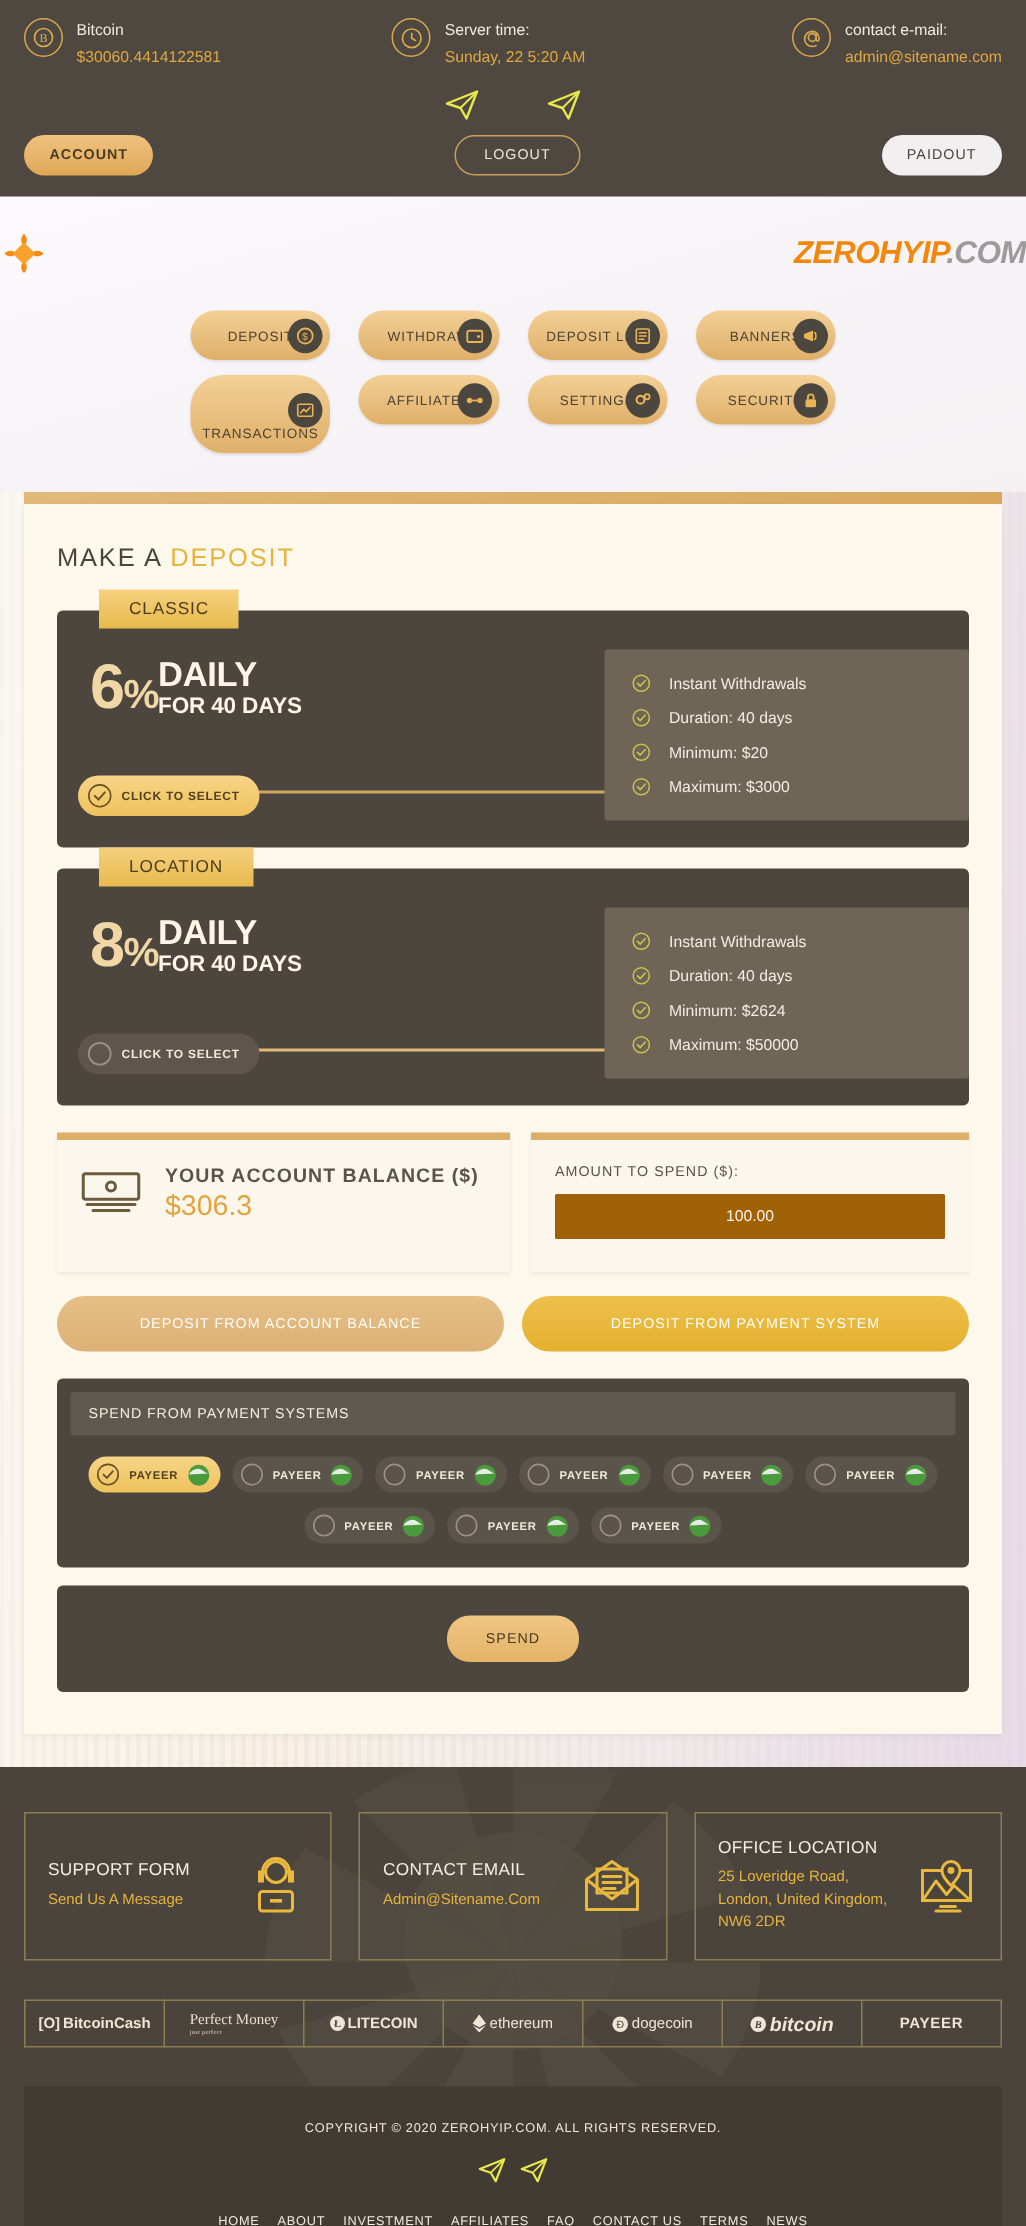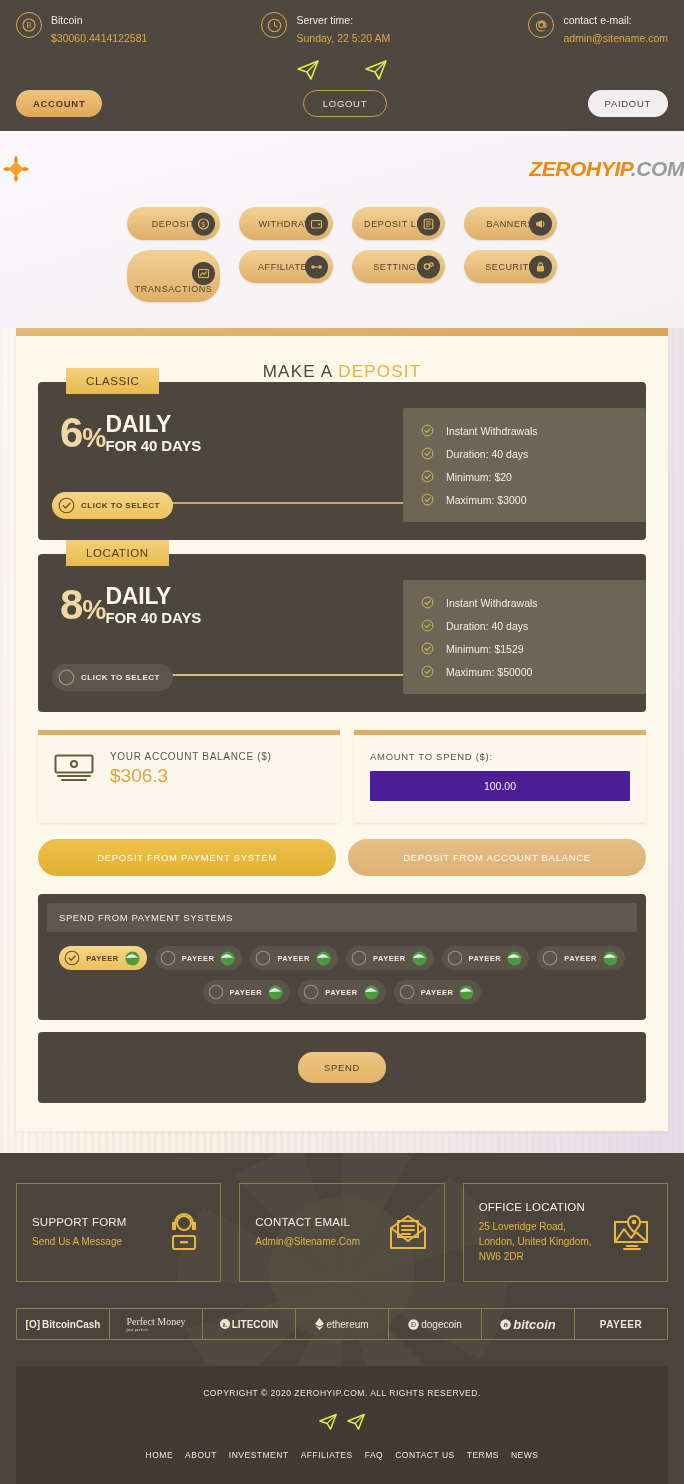--- a/index.html
+++ b/index.html
@@ -73,21 +73,21 @@
     background:
       linear-gradient(100deg, rgba(255,255,255,.55) 0%, rgba(255,255,255,.1) 40%, rgba(236,228,240,.5) 68%, rgba(224,212,232,.75) 100%),
       repeating-linear-gradient(90deg, rgba(190,175,200,.14) 0 3px, rgba(255,255,255,0) 3px 7px);
     pointer-events:none;
   }
   .goldbar { height:8px; background:linear-gradient(90deg,#e2b978,#d9a85e); margin:0 16px; position:relative; z-index:2; }
   .card {
     position:relative; z-index:2; margin:0 16px; background:#fdf8ec;
     padding:26px 22px 28px; box-shadow:0 1px 4px rgba(0,0,0,.06);
   }
-  .maketitle { text-align:center; font-size:17px; letter-spacing:1.2px; color:#4a443c; }
+  .maketitle { font-size:17px; letter-spacing:1.2px; color:#4a443c; margin-bottom:25px; }
   .maketitle .hl { color:#e5b33e; }
 
   
   .planwrap { position:relative; margin-bottom:14px; }
   .plantag {
     position:absolute; top:-14px; left:28px; z-index:4;
     padding:7px 20px; font-size:11.5px; color:#4a3c1c; letter-spacing:.6px;
     background:linear-gradient(180deg,#f5cf7d,#e8ba4d);
   }
   .plan { background:#4c463e; border-radius:4px; padding:30px 0 24px; position:relative; min-height:158px; }
@@ -115,25 +115,25 @@
   .selbtn.off { background:#5e564c; color:#efe9dd; }
   .selbtn .circ { width:17px; height:17px; flex:0 0 auto; }
   .selbtn b { font-size:8px; letter-spacing:.5px; font-weight:bold; }
 
   
   .balrow { display:flex; gap:14px; margin-top:18px; }
   .balbox { flex:1; background:#fcf7ec; border-top:5px solid #dcae66; padding:16px 16px 22px; box-shadow:0 1px 3px rgba(0,0,0,.07); }
   .balbox.sm { flex:0 0 292px; }
   .balinner { display:flex; align-items:center; gap:12px; }
   .moneyicon { width:44px; height:30px; flex:0 0 auto; }
-  .ballabel { font-size:10px; letter-spacing:.7px; color:#5a534a; }
+  .ballabel { font-size:13px; letter-spacing:.7px; color:#5a534a;font-weight:bold; }
   .balamt { font-size:19px; color:#e2a33d; margin-top:3px; }
   .spendlabel { font-size:9.5px; letter-spacing:.7px; color:#5a534a; margin-bottom:9px; }
   .spendinput {
-    width:100%; background:#4c1d95; border:none; color:#f6f2e9; font-size:10.5px;
+    width:100%; background:#a16207; border:none; color:#f6f2e9; font-size:10.5px;
     text-align:center; padding:9px 0; border-radius:1px; font-family:"Liberation Sans",sans-serif;
   }
 
   
   .depbtns { display:flex; gap:12px; margin-top:16px; }
   .depbtn {
     flex:1; border:none; border-radius:19px; padding:13px 0; color:#fffdf8;
     font-size:9.5px; letter-spacing:.7px;
   }
   .depbtn.p1 { background:linear-gradient(180deg,#eec14c,#e3b02f); }
@@ -438,21 +438,21 @@
                     <circle cx="6.5" cy="6.5" r="5.4" fill="none" stroke="#c8c24e" stroke-width="1"></circle>
                     <path d="M4 6.6l1.8 1.8 3.3-3.6" stroke="#c8c24e" stroke-width="1.1" fill="none" stroke-linecap="round"></path>
                   </svg></span>
                 <span>Duration: 40 days</span>
               </div>
             <div class="feat">
                 <span class="ck"><svg width="13" height="13" viewBox="0 0 13 13">
                     <circle cx="6.5" cy="6.5" r="5.4" fill="none" stroke="#c8c24e" stroke-width="1"></circle>
                     <path d="M4 6.6l1.8 1.8 3.3-3.6" stroke="#c8c24e" stroke-width="1.1" fill="none" stroke-linecap="round"></path>
                   </svg></span>
-                <span>Minimum: $1529</span>
+                <span>Minimum: $2624</span>
               </div>
             <div class="feat">
                 <span class="ck"><svg width="13" height="13" viewBox="0 0 13 13">
                     <circle cx="6.5" cy="6.5" r="5.4" fill="none" stroke="#c8c24e" stroke-width="1"></circle>
                     <path d="M4 6.6l1.8 1.8 3.3-3.6" stroke="#c8c24e" stroke-width="1.1" fill="none" stroke-linecap="round"></path>
                   </svg></span>
                 <span>Maximum: $50000</span>
               </div>
           </div>
           <div class="sel-line off"></div>
@@ -481,22 +481,22 @@
             </span>
           </div>
         </div>
         <div class="balbox sm">
           <div class="spendlabel">AMOUNT TO SPEND ($):</div>
           <input class="spendinput" value="100.00" style="">
         </div>
       </div>
 
       <div class="depbtns">
+        <button class="depbtn p2">DEPOSIT FROM ACCOUNT BALANCE</button>
         <button class="depbtn p1">DEPOSIT FROM PAYMENT SYSTEM</button>
-        <button class="depbtn p2">DEPOSIT FROM ACCOUNT BALANCE</button>
       </div>
 
       <div class="pspanel">
         <div class="pshead">SPEND FROM PAYMENT SYSTEMS</div>
         <div class="psrow">
           <button class="pspill on">
               <span class="pc"><svg width="16" height="16" viewBox="0 0 16 16">
                   <circle cx="8" cy="8" r="6.8" fill="none" stroke="#6b5320" stroke-width="1.1"></circle>
                   <path d="M5 8.1l2.2 2.2 4-4.4" stroke="#6b5320" stroke-width="1.3" fill="none" stroke-linecap="round"></path>
                 </svg></span>

